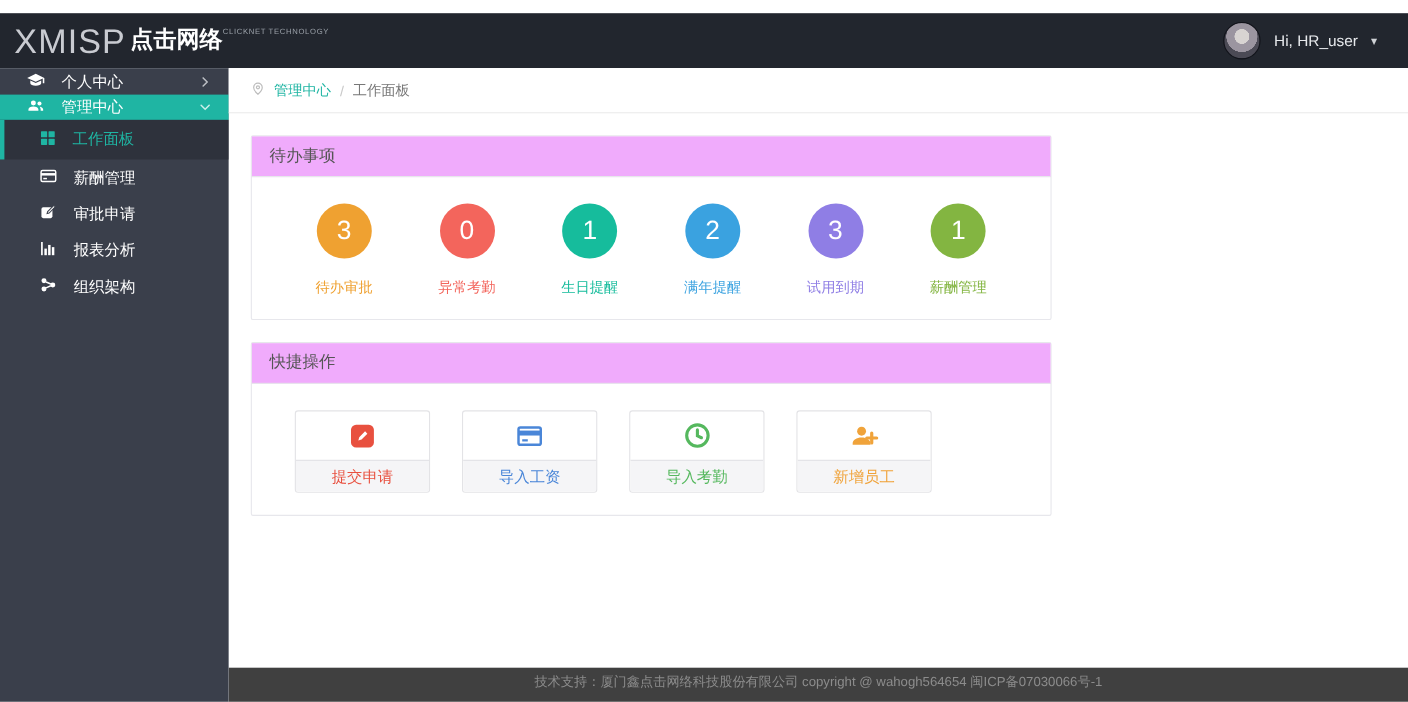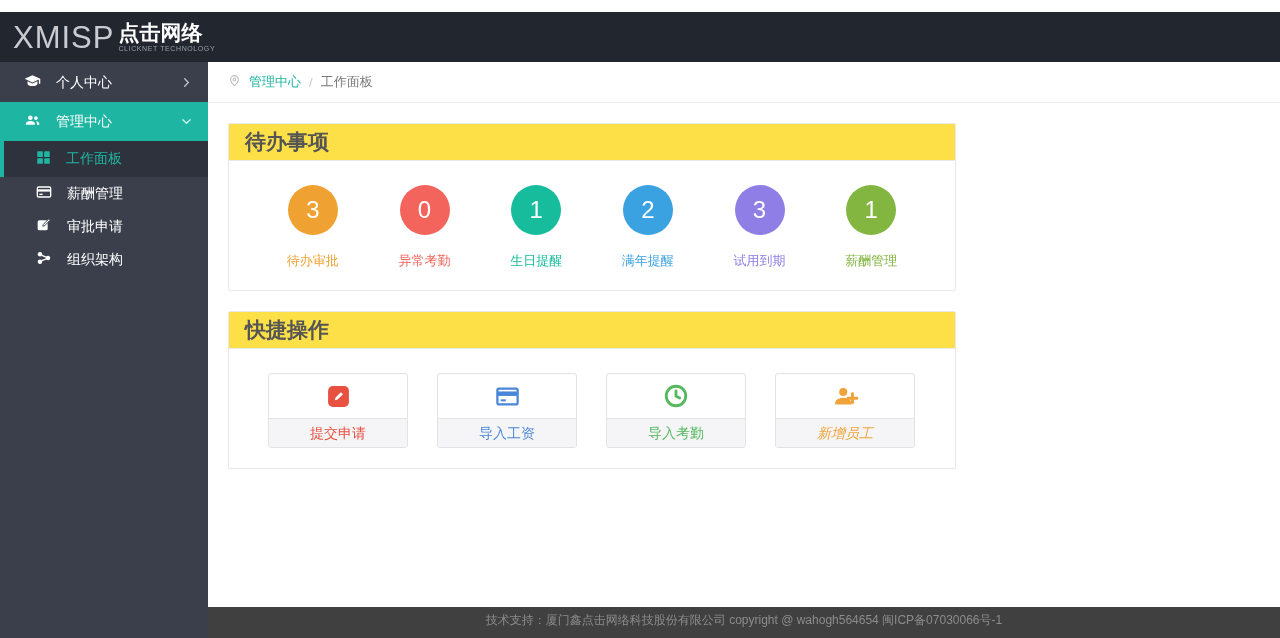--- a/index.html
+++ b/index.html
@@ -4,82 +4,87 @@
 <style>
   * { margin:0; padding:0; box-sizing:border-box; }
   html,body { width:1280px; height:638px; overflow:hidden; }
   body { font-family:"Liberation Sans","DejaVu Sans",sans-serif; background:#fff; }
   .app { width:1280px; height:638px; display:flex; flex-direction:column;margin-top:12px; }
 
   
   .topbar { height:50px; background:#22262e; display:flex; align-items:center; justify-content:space-between; flex:0 0 auto; }
   .logo { display:flex; align-items:center; padding-left:13px; gap:2px; }
   .logo-en { font-size:31px; font-weight:300; color:#c9cbd1; letter-spacing:1px; line-height:1; }
-  .logo-cn-wrap { display:flex; flex-direction:column; align-items:flex-start; margin-left:2px; }
+  .logo-cn-wrap { display:flex; flex-direction:row; align-items:flex-start; margin-left:2px; }
   .logo-cn { font-size:21px; font-weight:bold; color:#fff; line-height:1.05; }
   .logo-sub { font-size:7px; color:#9aa0a8; letter-spacing:0.6px; }
   .user { display:flex; align-items:center; gap:12px; padding-right:28px; cursor:pointer; }
   .avatar { width:34px; height:34px; border-radius:50%;
             background:radial-gradient(circle at 50% 38%, #d8d4d2 0 26%, #9b95a0 27% 55%, #4b4a55 56% 100%);
             border:1px solid #11131a; }
   .greeting { color:#e7e9ec; font-size:14px; }
   .caret { color:#cfd2d6; font-size:11px; }
 
   
   .shell { flex:1; display:flex; min-height:0; }
 
   
   .sidebar { width:208px; background:#3a3f4b; color:#fff; flex:0 0 auto; padding-top:1px; }
-  .nav-item { display:flex; align-items:center; height:39px; padding:0 16px 0 24px; gap:15px; font-size:14px; cursor:pointer; }
+  .nav-item { display:flex; align-items:center; height:23px; padding:0 16px 0 24px; gap:15px; font-size:14px; cursor:pointer; }
   .nav-item .nav-chevron { margin-left:auto; display:flex; align-items:center; opacity:.85; }
   .nav-item.active-parent { background:#1fb5a3; }
   .subitem { display:flex; align-items:center; height:33px; padding:0 16px 0 36px; gap:15px; font-size:14px; cursor:pointer; color:#fff; }
   .subitem.selected { background:#2e323c; color:#1fb5a3; border-left:4px solid #1fb5a3; padding-left:32px; height:36px; }
   .subitem svg, .nav-item svg { flex:0 0 auto; }
 
   
   .content { flex:1; display:flex; flex-direction:column; background:#fff; min-width:0; }
   .breadcrumb { height:41px; display:flex; align-items:center; gap:8px; padding-left:20px; font-size:13px; background:#fff; border-bottom:1px solid #ececec; flex:0 0 auto; }
   .crumb-link { color:#1fb5a3; cursor:pointer; }
   .crumb-sep { color:#c8c8c8; }
   .crumb-current { color:#777; }
 
   .page-body { flex:1; padding:20px; overflow:hidden; }
 
   .panel { width:728px; border:1px solid #e7e7ec; border-radius:2px; background:#fff; margin-bottom:20px; }
-  .panel-header { background:#fde047; border-bottom:1px solid #e7e7ec; height:37px; line-height:36px; padding:0 16px; font-size:21px; color:#555;font-weight:bold; }
+  .panel-header { background:#f0abfc; border-bottom:1px solid #e7e7ec; height:37px; line-height:36px; padding:0 16px; font-size:15px; color:#555; }
 
   
   .todo-body { display:flex; justify-content:space-around; align-items:flex-start; padding:24px 28px 20px; }
   .todo-item { display:flex; flex-direction:column; align-items:center; flex:1; cursor:pointer; }
   .todo-circle { width:50px; height:50px; border-radius:50%; color:#fff; font-size:24px; line-height:50px; text-align:center; }
   .todo-label { margin-top:17px; font-size:13px; }
 
   
   .quick-body { display:flex; gap:29px; padding:24px 20px 20px 39px; }
-  .quick-card { width:140px; border:1px solid #e3e3e6; border-radius:3px; overflow:hidden; background:#fff; cursor:pointer; }
+  .quick-card { width:123px; border:1px solid #e3e3e6; border-radius:3px; overflow:hidden; background:#fff; cursor:pointer; }
   .quick-icon { height:44px; display:flex; align-items:center; justify-content:center; }
   .quick-label { height:29px; line-height:28px; text-align:center; font-size:14px; background:#f5f5f7; border-top:1px solid #e3e3e6; }
 
   
   .footer { height:43px; background:#404040; text-align:center; font-size:12px; color:#8c8c8c; line-height:26px; flex:0 0 auto; }
 </style>
 </head>
 <body>
 
 <div class="app">
 
   <header class="topbar">
     <div class="logo">
       <span class="logo-en">XMISP</span>
       <span class="logo-cn-wrap">
         <span class="logo-cn">点击网络</span>
         <span class="logo-sub">CLICKNET TECHNOLOGY</span>
       </span>
     </div>
+    <div class="user">
+      <span class="avatar"></span>
+      <span class="greeting">Hi, HR_user</span>
+      <span class="caret">▾</span>
+    </div>
   </header>
 
   <div class="shell">
 
     <aside class="sidebar">
 
       <div class="nav-item">
         <span>
           <svg width="17" height="17" viewBox="0 0 24 24" fill="#fff">
               <path d="M12 3L1 8.2l11 5.1 9-4.2v5.9h2V8.2L12 3z"></path>
@@ -138,20 +143,31 @@
             <svg width="16" height="16" viewBox="0 0 24 24">
                 <rect x="2.5" y="5" width="15" height="15" rx="2.5" fill="#fff"></rect>
                 <path d="M21.4 4.6l-2-2L11 11l-.8 2.8L13 13l8.4-8.4z" fill="#fff" stroke="#3a3f4b" stroke-width="1.4"></path>
               </svg>
           </span>
           <span>审批申请</span>
         </div>
         <div class="subitem">
           <span>
             <svg width="16" height="16" viewBox="0 0 24 24" fill="#fff">
+                <rect x="2" y="3" width="2.3" height="18"></rect>
+                <rect x="6.5" y="12" width="3.4" height="9"></rect>
+                <rect x="11.6" y="7" width="3.4" height="14"></rect>
+                <rect x="16.7" y="10" width="3.4" height="11"></rect>
+              </svg>
+          </span>
+          <span>报表分析</span>
+        </div>
+        <div class="subitem">
+          <span>
+            <svg width="16" height="16" viewBox="0 0 24 24" fill="#fff">
                 <circle cx="6" cy="6.5" r="3.4"></circle>
                 <circle cx="6" cy="17.5" r="3.4"></circle>
                 <circle cx="18" cy="12" r="3.4"></circle>
                 <path d="M8.8 8l6.5 2.8M8.8 16l6.5-2.8" stroke="#fff" stroke-width="2" fill="none"></path>
               </svg>
           </span>
           <span>组织架构</span>
         </div>
       </nav>
     </aside>
@@ -238,21 +254,21 @@
             </div>
 
             <div class="quick-card">
               <div class="quick-icon" style="color: rgb(240, 163, 58);">
                 <svg width="27" height="27" viewBox="0 0 24 24" fill="currentColor">
                     <circle cx="10" cy="8" r="3.6"></circle>
                     <path d="M10 13c-4 0-7.2 2.1-7.2 4.7V19h14.4v-1.3c0-2.6-3.2-4.7-7.2-4.7z"></path>
                     <path d="M18.2 9.5v8M14.2 13.5h8" stroke="currentColor" stroke-width="2.6" stroke-linecap="round"></path>
                   </svg>
               </div>
-              <div class="quick-label" style="color: rgb(240, 163, 58); font-style: italic;">新增员工</div>
+              <div class="quick-label" style="color: rgb(240, 163, 58);">新增员工</div>
             </div>
 
           </div>
         </section>
 
       </div>
 
       <footer class="footer">技术支持：厦门鑫点击网络科技股份有限公司  copyright @ wahogh564654  闽ICP备07030066号-1</footer>
 
     </main>

